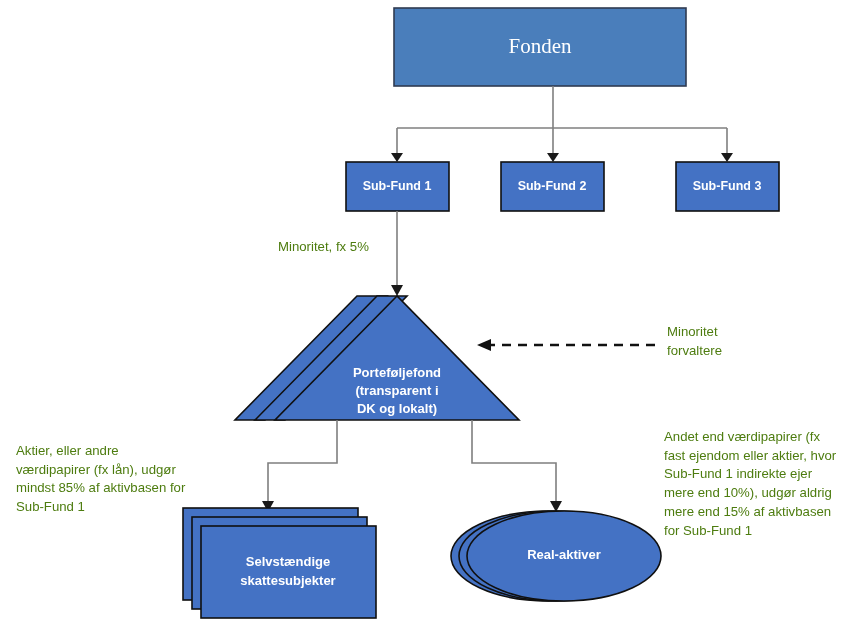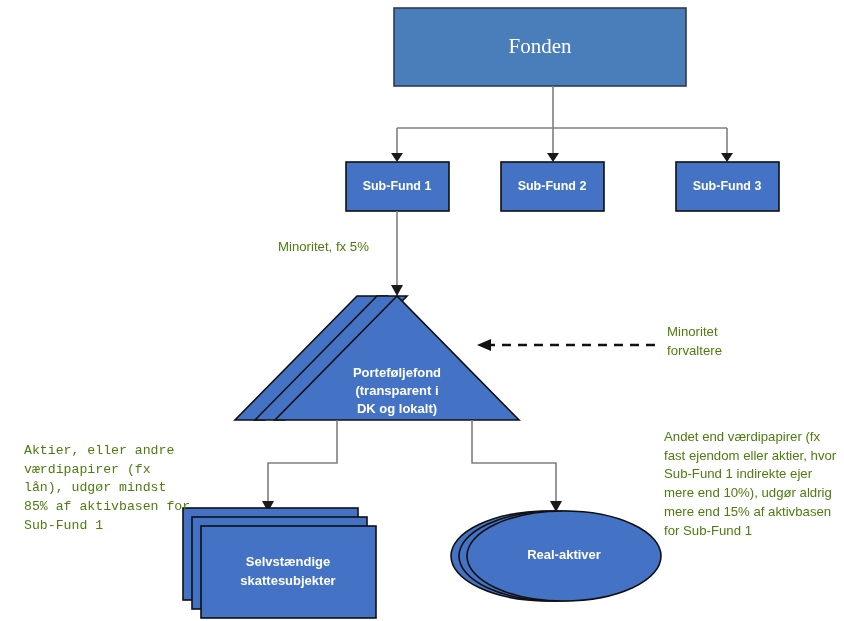--- a/index.html
+++ b/index.html
@@ -63,21 +63,21 @@
   .annotation {
     position: absolute;
     color: #4d7c0f;
     font-family: "Liberation Sans", sans-serif;
     font-size: 13.2px;
     line-height: 1.42;
     white-space: pre-line;
   }
   #note-minoritet { left: 278px; top: 238px; }
   #note-eksterne  { left: 667px; top: 323px; }
-  #note-left      { left: 24px;  top: 442px; width: 172px; font-family: Liberation Mono, monospace; }
+  #note-left      { left: 16px;  top: 442px; width: 172px; }
   #note-right     { left: 664px; top: 428px; width: 178px; }
 </style>
 </head>
 <body>
 
 <div id="diagram-root">
 
   <svg class="canvas" viewBox="0 0 844 621">
 
     <g>

